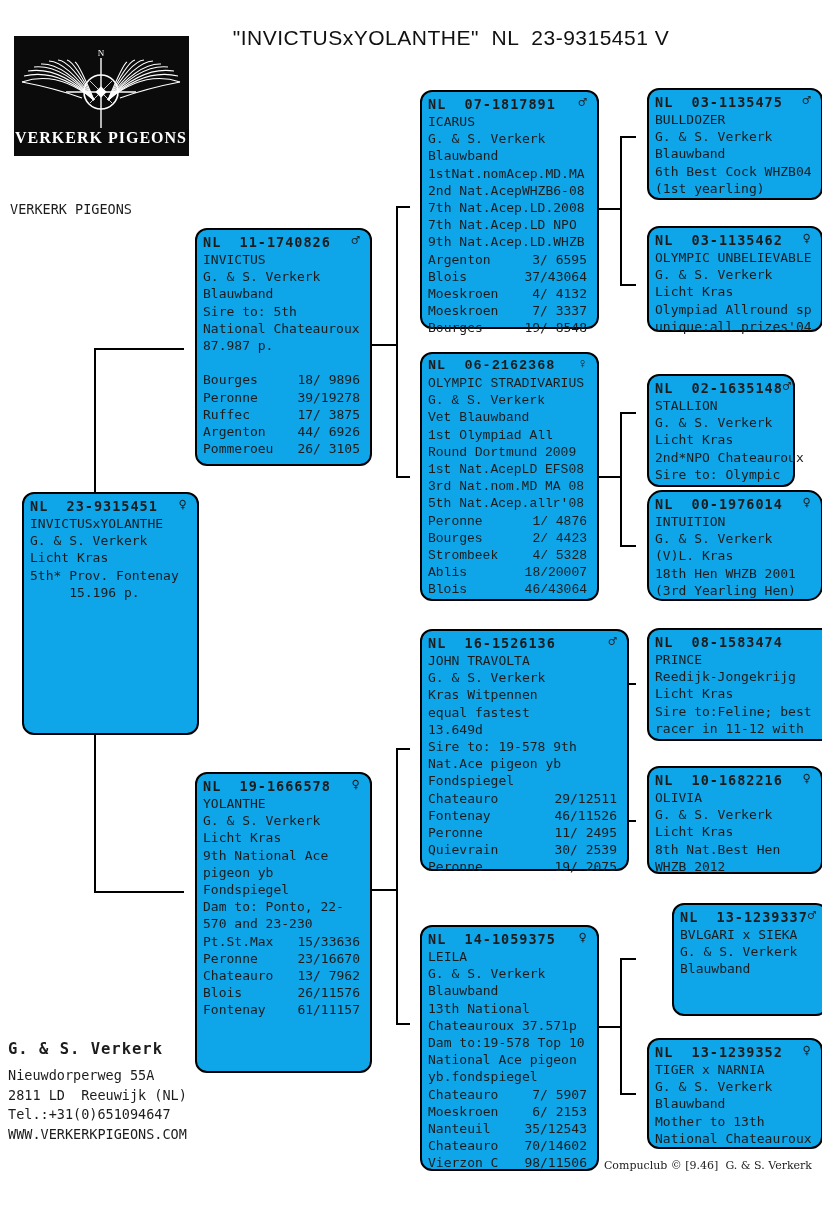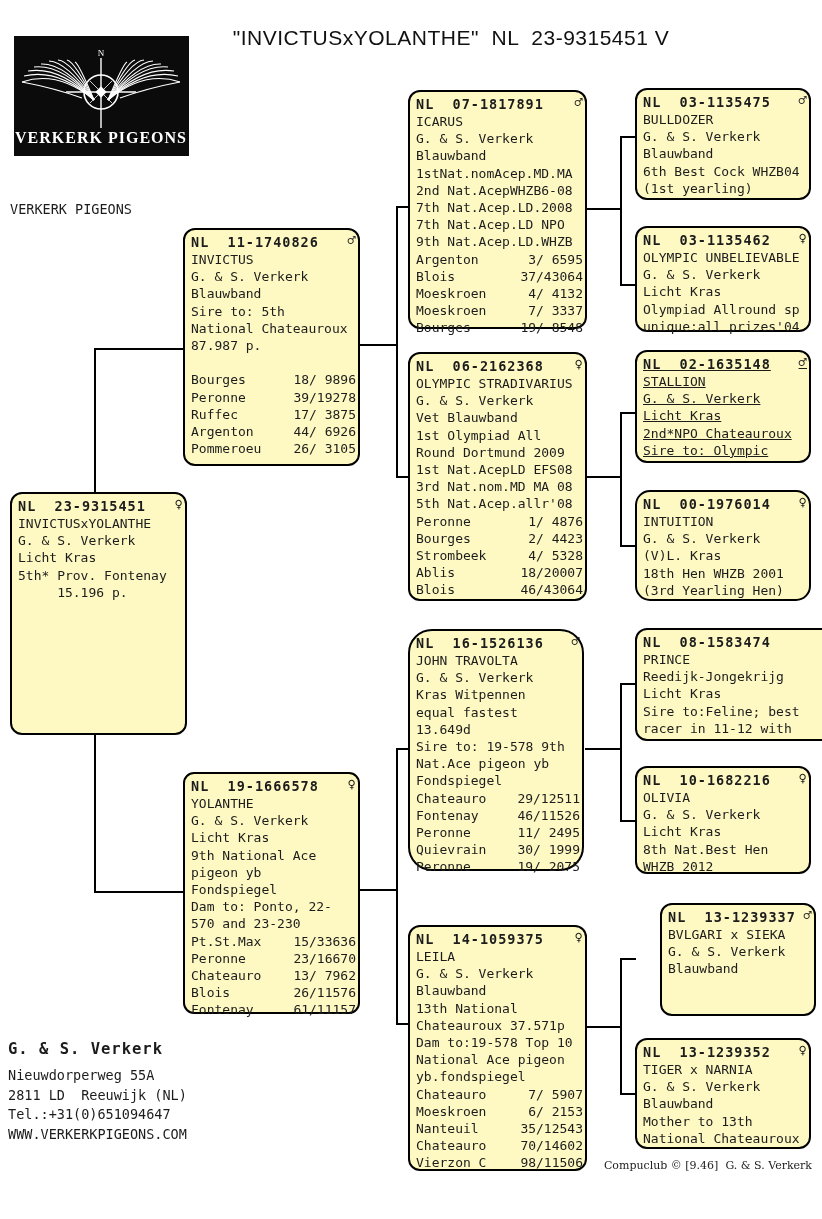--- a/index.html
+++ b/index.html
@@ -10,23 +10,24 @@
   }
   .title {
     position:absolute; top:26px; left:80px; right:0; text-align:center;
     font-family:"Liberation Sans",sans-serif; font-size:21px; color:#111;
     white-space:pre; letter-spacing:0.5px;
   }
   .logo { position:absolute; left:14px; top:36px; width:175px; height:120px; background:#0b0b0b; }
   .loft-label { position:absolute; left:10px; top:201px; font-size:13.5px; white-space:pre; }
 
   .pbox {
-    position:absolute; box-sizing:border-box; background:#fef9c3;
-    border:2px solid #000; border-radius:12px; padding:3px 2px 0 6px;
+    position:absolute; box-sizing:border-box; background:#0ea5e9;
+    border:2px solid #000; border-radius:12px; padding:3px 10px 0 6px;
     font-size:13px;
+    margin-left:12px;
   }
   .hdr { display:flex; justify-content:space-between; align-items:flex-start; font-weight:bold; line-height:18px; }
   .ring { white-space:pre; letter-spacing:1px; font-size:13.5px; }
   .sex { font-weight:normal; font-size:14px; line-height:15px; }
   .line { white-space:pre; min-height:17.2px; line-height:17.2px; }
   .res  { display:flex; justify-content:space-between; line-height:17.2px; }
   .res span { white-space:pre; }
 
   .conn { position:absolute; background:#000; }
   .h { height:2px; } .v { width:2px; }
@@ -171,21 +172,21 @@
             <span>Argenton</span>
             <span>44/ 6926</span>
           </div>
           <div class="res">
             <span>Pommeroeu</span>
             <span>26/ 3105</span>
           </div>
         </div>
   </div>
 
-  <div class="pbox" style="left: 183px; top: 772px; width: 177px; height: 242px; border-radius: 11px;">
+  <div class="pbox" style="left: 183px; top: 772px; width: 177px; height: 301px;">
     <div class="hdr">
       <span class="ring">NL  19-1666578</span>
       <span class="sex">♀</span>
     </div>
     <div class="body">
           <div class="line">YOLANTHE</div>
           <div class="line">G. &amp; S. Verkerk</div>
           <div class="line">Licht Kras</div>
           <div class="line">9th National Ace</div>
           <div class="line">pigeon yb</div>
@@ -245,21 +246,21 @@
             <span>Moeskroen</span>
             <span>7/ 3337</span>
           </div>
           <div class="res">
             <span>Bourges</span>
             <span>19/ 8548</span>
           </div>
         </div>
   </div>
 
-  <div class="pbox" style="left: 408px; top: 352px; width: 179px; height: 249px;">
+  <div class="pbox" style="left: 408px; top: 352px; width: 179px; height: 249px; font-family: Liberation Mono, monospace;">
     <div class="hdr">
       <span class="ring">NL  06-2162368</span>
       <span class="sex">♀</span>
     </div>
     <div class="body">
           <div class="line">OLYMPIC STRADIVARIUS</div>
           <div class="line">G. &amp; S. Verkerk</div>
           <div class="line">Vet Blauwband</div>
           <div class="line">1st Olympiad All</div>
           <div class="line">Round Dortmund 2009</div>
@@ -282,21 +283,21 @@
             <span>Ablis</span>
             <span>18/20007</span>
           </div>
           <div class="res">
             <span>Blois</span>
             <span>46/43064</span>
           </div>
         </div>
   </div>
 
-  <div class="pbox" style="left: 408px; top: 629px; width: 176px; height: 242px; border-radius: 24px;">
+  <div class="pbox" style="left: 408px; top: 629px; width: 209px; height: 242px;">
     <div class="hdr">
       <span class="ring">NL  16-1526136</span>
       <span class="sex">♂</span>
     </div>
     <div class="body">
           <div class="line">JOHN TRAVOLTA</div>
           <div class="line">G. &amp; S. Verkerk</div>
           <div class="line">Kras Witpennen</div>
           <div class="line">equal fastest</div>
           <div class="line">13.649d</div>
@@ -310,21 +311,21 @@
           <div class="res">
             <span>Fontenay</span>
             <span>46/11526</span>
           </div>
           <div class="res">
             <span>Peronne</span>
             <span>11/ 2495</span>
           </div>
           <div class="res">
             <span>Quievrain</span>
-            <span>30/ 1999</span>
+            <span>30/ 2539</span>
           </div>
           <div class="res">
             <span>Peronne</span>
             <span>19/ 2075</span>
           </div>
         </div>
   </div>
 
   <div class="pbox" style="left: 408px; top: 925px; width: 179px; height: 246px;">
     <div class="hdr">
@@ -384,21 +385,21 @@
     </div>
     <div class="body">
           <div class="line">OLYMPIC UNBELIEVABLE</div>
           <div class="line">G. &amp; S. Verkerk</div>
           <div class="line">Licht Kras</div>
           <div class="line">Olympiad Allround sp</div>
           <div class="line">unique:all prizes'04</div>
         </div>
   </div>
 
-  <div class="pbox" style="left: 635px; top: 350px; width: 176px; height: 113px; text-decoration: underline;">
+  <div class="pbox" style="left: 635px; top: 374px; width: 148px; height: 113px;">
     <div class="hdr">
       <span class="ring">NL  02-1635148</span>
       <span class="sex">♂</span>
     </div>
     <div class="body">
           <div class="line">STALLION</div>
           <div class="line">G. &amp; S. Verkerk</div>
           <div class="line">Licht Kras</div>
           <div class="line">2nd*NPO Chateauroux</div>
           <div class="line">Sire to: Olympic</div>

